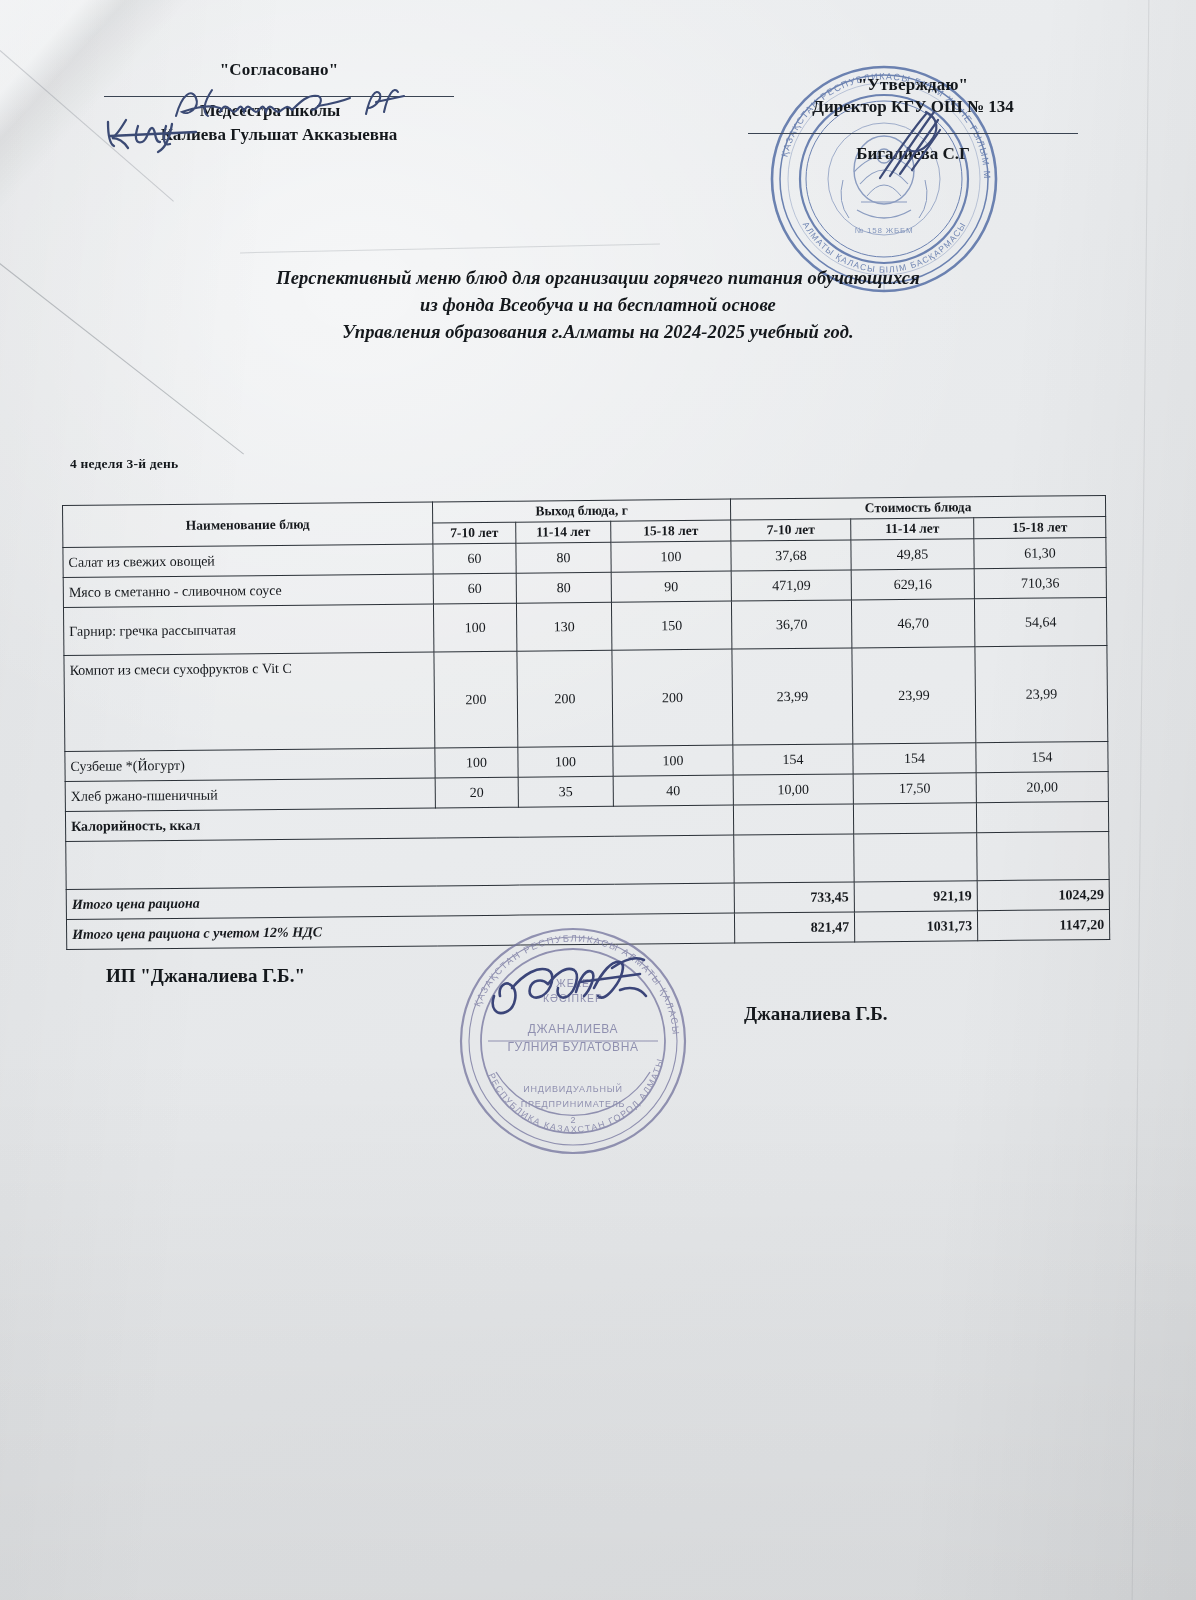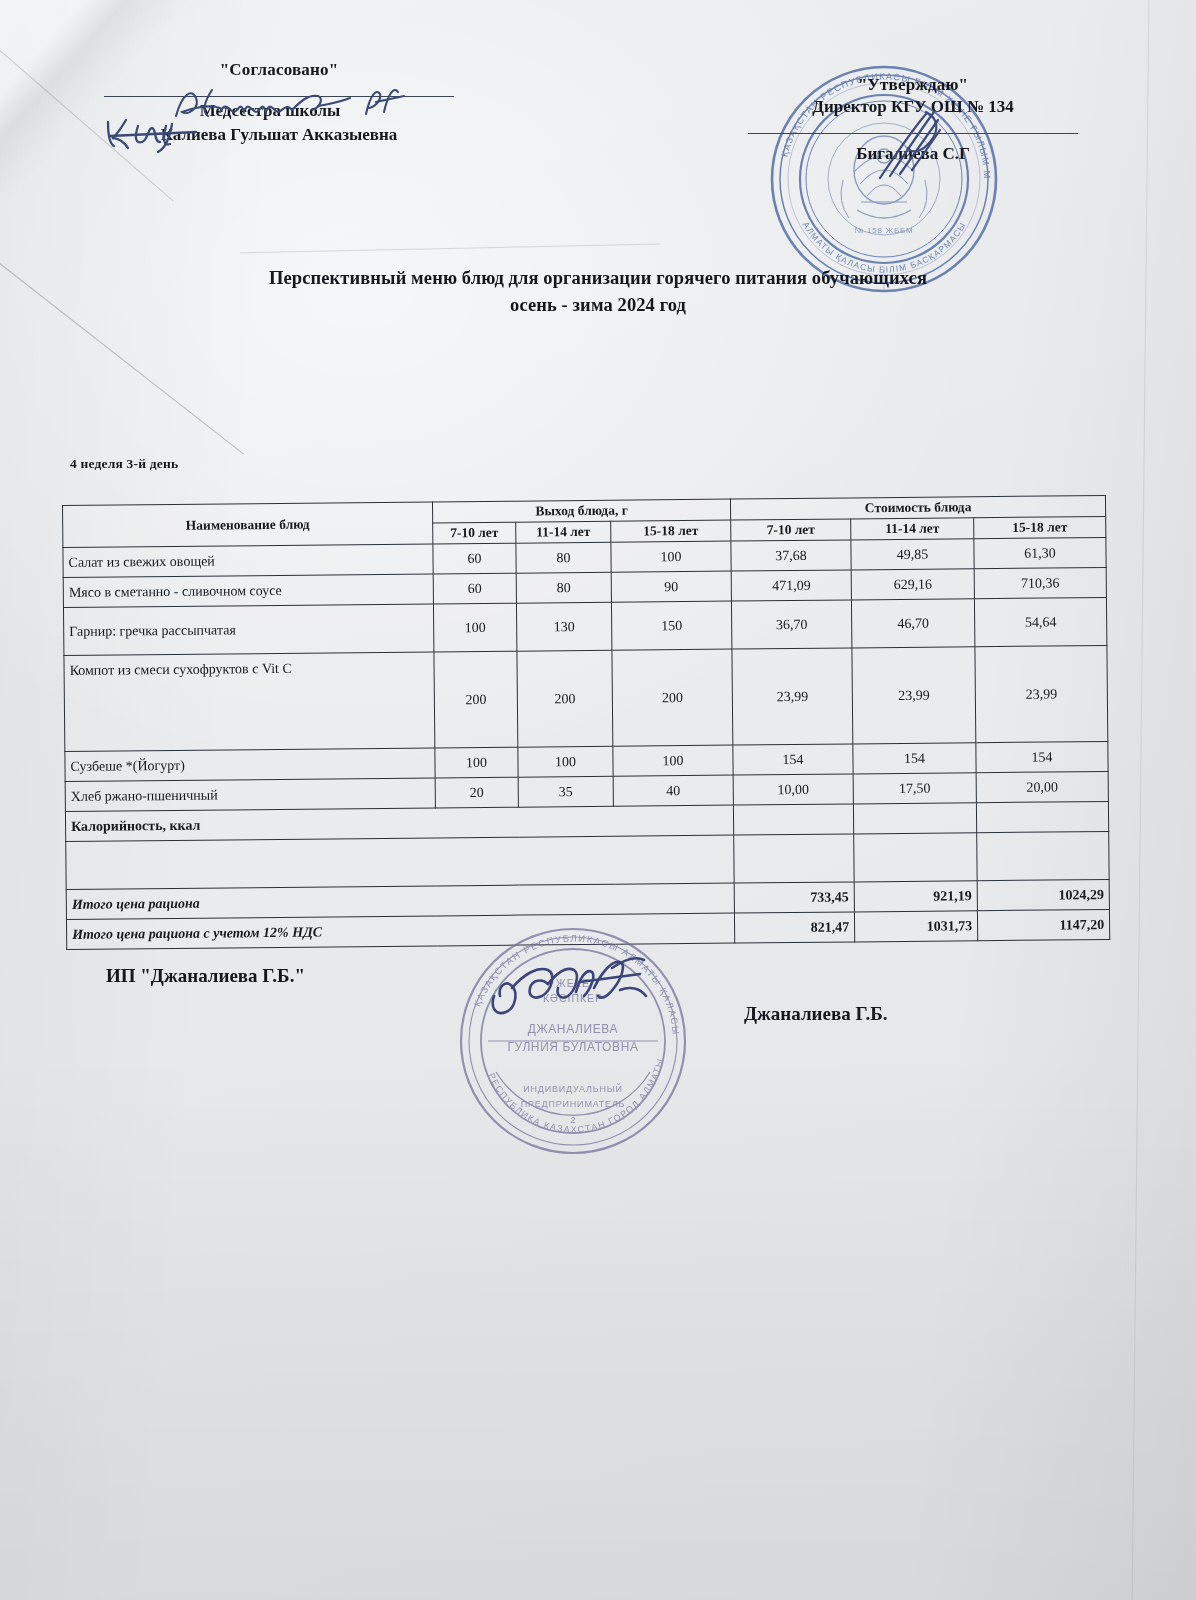--- a/index.html
+++ b/index.html
@@ -146,20 +146,21 @@
   .title-block {
     position: absolute;
     left: 0; right: 0; top: 265px;
     text-align: center;
   }
   .title-line {
     font-weight: bold;
     font-size: 18.5px;
     line-height: 27px;
     letter-spacing: 0.1px;
+    font-style: italic;
   }
 
   
   .daylabel {
     position: absolute;
     left: 70px; top: 456px;
     font-weight: bold;
     font-size: 13.5px;
     letter-spacing: 0.2px;
     font-family: Liberation Serif, serif;
@@ -342,21 +343,22 @@
       <path d="M12,70 C28,46 44,22 58,6"></path>
       <path d="M22,68 C38,44 54,20 66,4"></path>
       <path d="M32,66 C46,46 60,26 70,12"></path>
       <path d="M44,62 C54,48 64,34 72,22"></path>
       <path d="M58,4 C70,10 72,22 62,34 C54,44 44,46 40,40"></path>
     </g>
   </svg>
 
   <div class="title-block">
     <div class="title-line">Перспективный меню блюд для организации горячего питания обучающихся</div>
-    <div class="title-line">осень - зима  2024 год</div>
+    <div class="title-line">из фонда Всеобуча и на бесплатной основе</div>
+    <div class="title-line">Управления образования г.Алматы на 2024-2025 учебный год.</div>
   </div>
 
   <div class="daylabel">4 неделя 3-й день</div>
 
   <div class="table-wrap">
     <table class="menu">
       <colgroup>
         <col style="width:370px">
         <col style="width:83px">
           <col style="width:95px">

